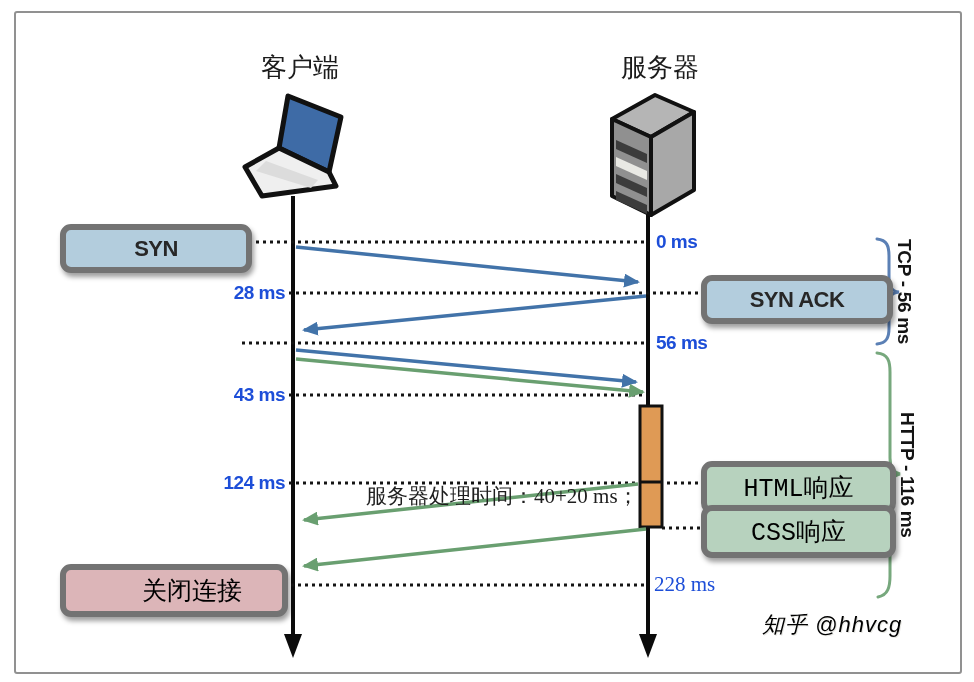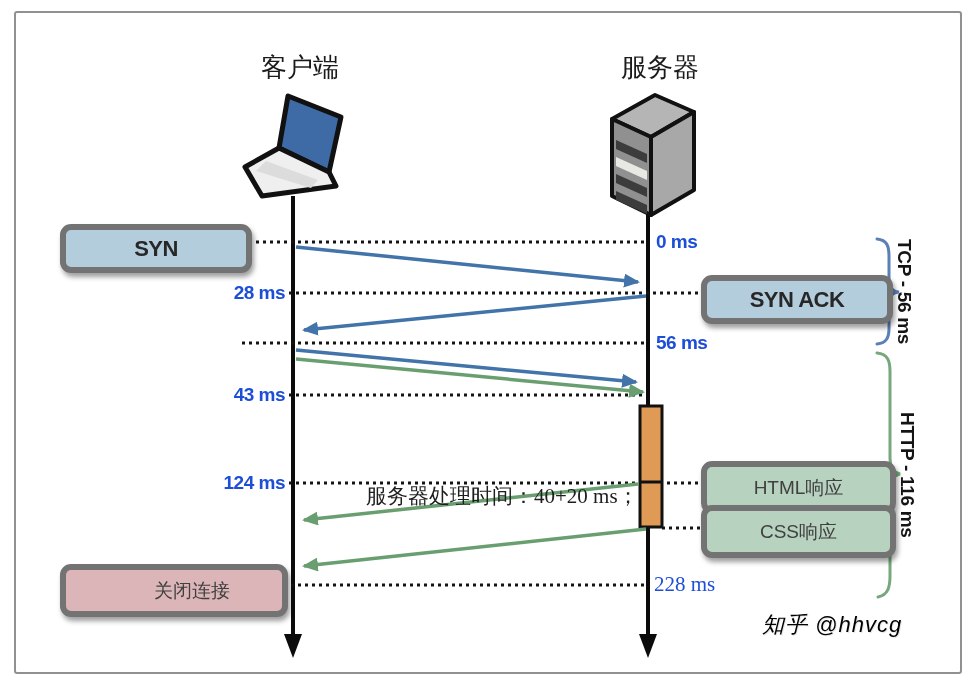--- a/index.html
+++ b/index.html
@@ -12,21 +12,21 @@
   .actor-label{position:absolute;width:110px;text-align:center;
                font-family:"Liberation Serif",serif;font-size:26px;color:#1b1b1b;}
 
   .ebox{position:absolute;border:6px solid #737373;border-radius:11px;
         display:flex;align-items:center;justify-content:center;
         box-shadow:2px 4px 5px rgba(0,0,0,.38);}
   .ebox.blue{background:#b3cddd;}
   .ebox.green{background:#b7d2be;}
   .ebox.pink{background:#dcb5b8;}
   .ebox .cond{font-weight:bold;font-size:22px;color:#272727;letter-spacing:-.5px;}
-  .ebox .serif{font-family:Liberation Sans, sans-serif;font-size:19px;color:#404040;}
+  .ebox .serif{font-family:Liberation Mono, monospace;font-size:25px;color:#000000;}
   .ebox .stack{display:flex;flex-direction:column;align-items:center;line-height:28px;}
 
   .tlab{position:absolute;font-weight:bold;font-size:19px;color:#1d4ed8;letter-spacing:-.5px;}
   .tlab.right{text-align:right;}
   .tlab.serif{font-family:"Liberation Serif",serif;font-weight:normal;font-size:21px;letter-spacing:0;}
 
   .note{position:absolute;font-family:"Liberation Serif",serif;font-size:21px;color:#1e1e1e;white-space:nowrap;}
 
   .brace-label{position:absolute;writing-mode:vertical-rl;display:flex;align-items:center;justify-content:center;
                font-weight:bold;font-size:19px;color:#141414;letter-spacing:-.3px;white-space:nowrap;}

